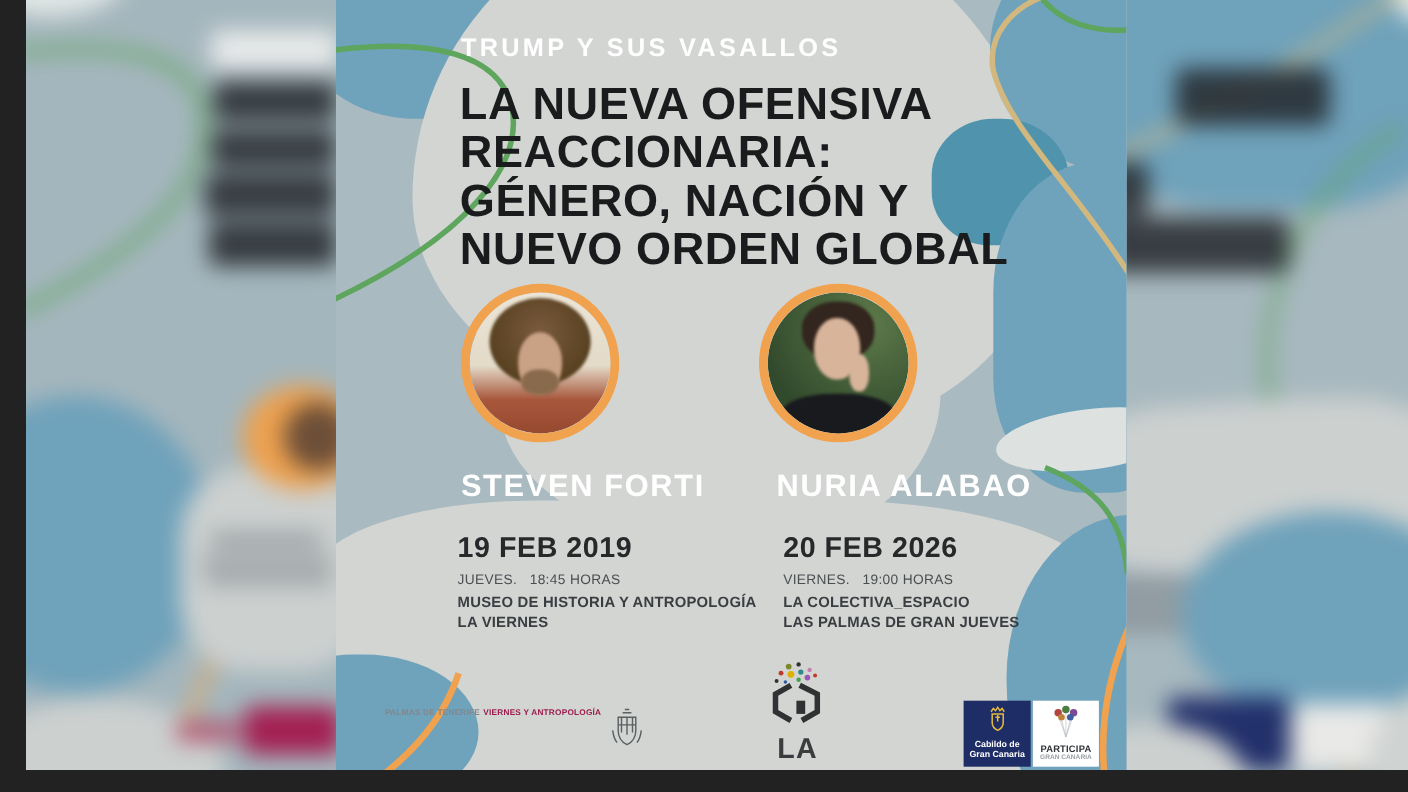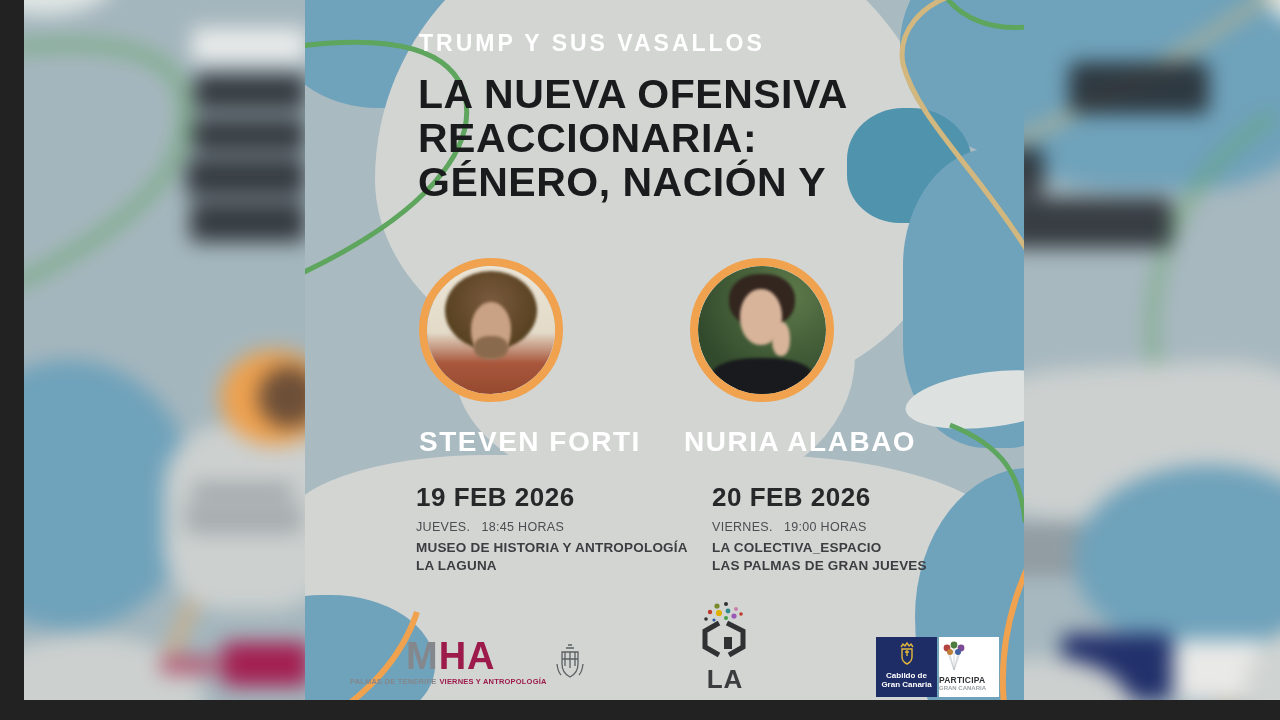--- a/index.html
+++ b/index.html
@@ -43,21 +43,21 @@
   .mha .acr .m{color:#84878b;} .mha .acr .ha{color:var(--c-mha-crimson,#9c1b4b);}
   .mha .sub{font-size:7.5px;font-weight:bold;margin-top:4px;letter-spacing:0.2px;white-space:nowrap;}
   .mha .sub .g{color:#84878b;} .mha .sub .r{color:var(--c-mha-crimson,#9c1b4b);margin-left:3px;}
   .crest{position:absolute;left:250px;top:642px;}
   .colectiva{position:absolute;left:330px;top:601px;width:180px;text-align:center;}
   .colectiva .name{font-size:26px;font-weight:800;color:#3a3c3e;letter-spacing:1px;margin-top:1px;}
   .cabildo{position:absolute;left:571px;top:637px;width:61px;height:60px;
            background:var(--c-cabildo-navy,#1f2d66);text-align:center;padding-top:4px;}
   .cabildo .t{font-size:8px;font-weight:bold;color:#fff;line-height:9px;}
   .participa{position:absolute;left:634px;top:637px;width:60px;height:60px;background:#fff;
-             padding-top:3px;}
+             text-align:center;padding-top:3px;}
   .participa .t1{font-size:8.5px;font-weight:800;color:#303336;line-height:9px;letter-spacing:0.2px;}
   .participa .t2{font-size:6px;font-weight:bold;color:#9aa0a4;line-height:7px;}
 </style>
 </head>
 <body>
 
 <div class="stage">
 
   <div class="panel" style="left:0;width:281px;">
     <div class="panel-inner">
@@ -129,62 +129,62 @@
       <path d="M 645,425 C 698,446 716,476 720,522" fill="none" style="stroke:var(--c-green-line,#5ea55e)" stroke-width="5"></path>
       <path d="M 112,612 C 96,660 62,694 16,724" fill="none" style="stroke:var(--c-orange,#f0a24f)" stroke-width="6"></path>
       <path d="M 726,560 C 700,615 692,670 702,726" fill="none" style="stroke:var(--c-orange,#f0a24f)" stroke-width="6"></path>
     </svg>
 
     <div class="kicker">TRUMP Y SUS VASALLOS</div>
     <div class="title">
       <div>LA NUEVA OFENSIVA</div>
       <div>REACCIONARIA:</div>
       <div>GÉNERO, NACIÓN Y</div>
+      <div>NUEVO ORDEN GLOBAL</div>
     </div>
 
     <div class="photo-wrap" style="left:114px;top:258px;">
       <div class="photo" style="background:linear-gradient(180deg,#ece5d6 0%,#e3dac8 52%,#a8573c 76%,#96492f 100%);">
         <div class="p" style="left:14%;top:4%;width:72%;height:62%;border-radius:50%;background:radial-gradient(circle at 50% 40%,#7a5a3e,#56401f 75%);"></div>
         <div class="p" style="left:34%;top:28%;width:32%;height:44%;border-radius:48%;background:#c9a184;"></div>
         <div class="p" style="left:37%;top:55%;width:26%;height:18%;border-radius:45%;background:#8a6a4c;"></div>
       </div>
     </div>
     <div class="photo-wrap" style="left:385px;top:258px;">
       <div class="photo" style="background:radial-gradient(circle at 72% 22%,#5d7a4a,#324a2c 72%);">
         <div class="p" style="left:24%;top:6%;width:52%;height:42%;border-radius:45%;background:#33261f;"></div>
         <div class="p" style="left:33%;top:18%;width:33%;height:44%;border-radius:48%;background:#d8b49a;"></div>
         <div class="p" style="left:58%;top:44%;width:14%;height:26%;border-radius:45%;background:#d8b49a;"></div>
         <div class="p" style="left:10%;top:72%;width:80%;height:30%;border-radius:45% 45% 0 0;background:#191a1e;"></div>
       </div>
     </div>
 
     <div class="speaker-name" style="left:114px;top:426px;">STEVEN FORTI</div>
-    <div class="speaker-name" style="left:379px;top:426px;">NURIA ALABAO</div>
+    <div class="speaker-name" style="left:401px;top:426px;">NURIA ALABAO</div>
 
     <div class="session" style="left:111px;">
-      <div class="date">19 FEB 2026</div>
+      <div class="date">19 FEB 2019</div>
       <div class="daytime">JUEVES.   18:45 HORAS</div>
       <div class="venue">
         <div>MUSEO DE HISTORIA Y ANTROPOLOGÍA</div>
-        <div>LA LAGUNA</div>
+        <div>LA VIERNES</div>
       </div>
     </div>
     <div class="session" style="left:407px;">
       <div class="date">20 FEB 2026</div>
       <div class="daytime">VIERNES.   19:00 HORAS</div>
       <div class="venue">
         <div>LA COLECTIVA_ESPACIO</div>
         <div>LAS PALMAS DE GRAN JUEVES</div>
       </div>
     </div>
 
     <div class="logos">
 
       <div class="mha">
-        <div class="acr"><span class="m">M</span><span class="ha">HA</span></div>
         <div class="sub"><span class="g">PALMAS DE TENERIFE</span><span class="r">VIERNES Y ANTROPOLOGÍA</span></div>
       </div>
 
       <svg class="crest" width="30" height="44" viewBox="0 0 30 44">
         <g fill="none" stroke="#5b6063" stroke-width="1.3">
           <path d="M7,10 h16 v12 c0,7 -4,11 -8,13 c-4,-2 -8,-6 -8,-13 z"></path>
           <path d="M10,10 v14 M15,10 v16 M20,10 v14 M7,17 h16"></path>
           <path d="M11,6 h8 M13,3 h4"></path>
           <path d="M2,22 c0,0 1,8 4,11 M28,22 c0,0 -1,8 -4,11"></path>
         </g>

